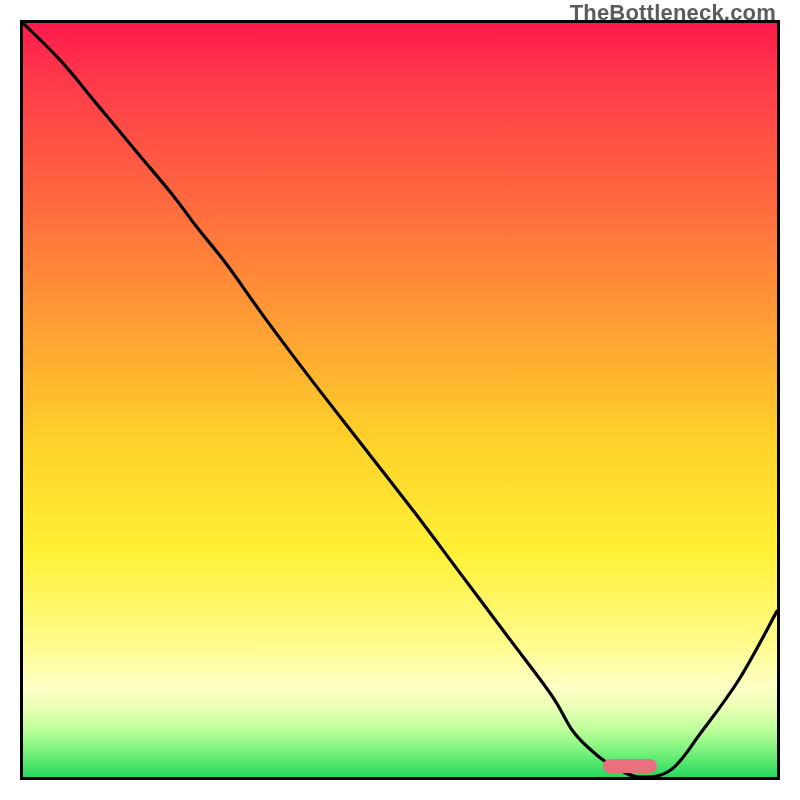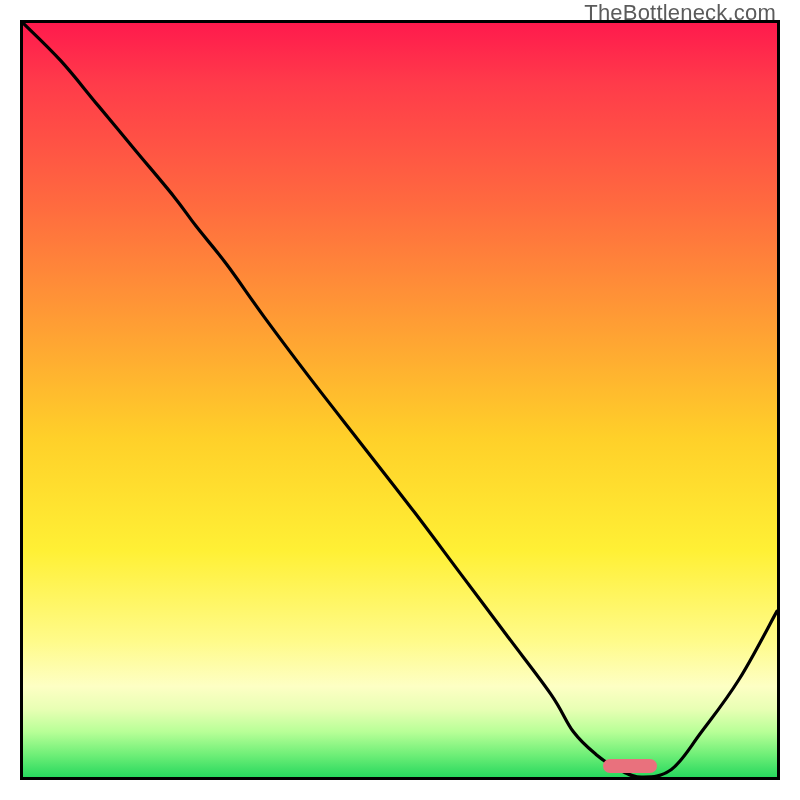--- a/index.html
+++ b/index.html
@@ -52,21 +52,21 @@
     height: 14px;
     border-radius: 7px;
     background: #e9717d;
     transform: translate(-50%, -50%);
   }
   .watermark {
     position: absolute;
     top: 0px;
     right: 24px;
     font-size: 22px;
-    font-weight: 400;
+    font-weight: 700;
     color: #5b5b5b;
     letter-spacing: 0.2px;
   }
 </style>
 </head>
 <body>
 
 <div class="watermark">TheBottleneck.com</div>
 
 <div class="frame">

